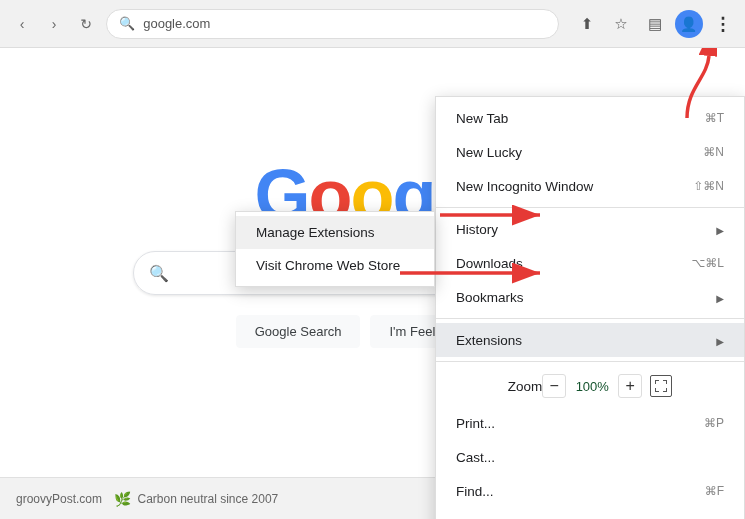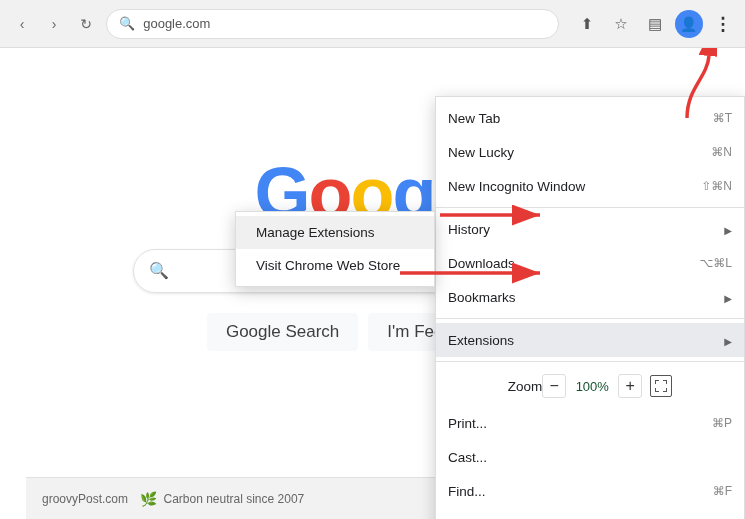--- a/index.html
+++ b/index.html
@@ -148,38 +148,37 @@
     .search-buttons {
       display: flex;
       gap: 10px;
     }
 
     .search-btn {
       padding: 8px 18px;
       background: #f8f9fa;
       border: 1px solid #f8f9fa;
       border-radius: 4px;
-      font-size: 17px;
+      font-size: 13px;
       color: #3c4043;
       cursor: pointer;
     }
 
     .footer-bar {
       position: absolute;
       bottom: 0;
       left: 0;
       right: 0;
       height: 42px;
       background: #f2f2f2;
       border-top: 1px solid #e0e0e0;
       display: flex;
       align-items: center;
       padding: 0 16px;
       gap: 12px;
-      margin-left: 26px;
     }
 
     .footer-text {
       font-size: 12px;
       color: #666;
       display: flex;
       align-items: center;
       gap: 6px;
     }
 
@@ -198,21 +197,21 @@
       border: 1px solid #ddd;
       box-shadow: 0 4px 16px rgba(0,0,0,0.2);
       z-index: 100;
       padding: 4px 0;
     }
 
     .menu-item {
       display: flex;
       align-items: center;
       justify-content: space-between;
-      padding: 8px 12px;
+      padding: 8px 20px;
       font-size: 13.5px;
       color: #202124;
       cursor: pointer;
       min-height: 34px;
     }
     .menu-item.highlighted { background: #e8eaed; justify-content: space-between; }
 
     .menu-shortcut {
       font-size: 12px;
       color: #888;

